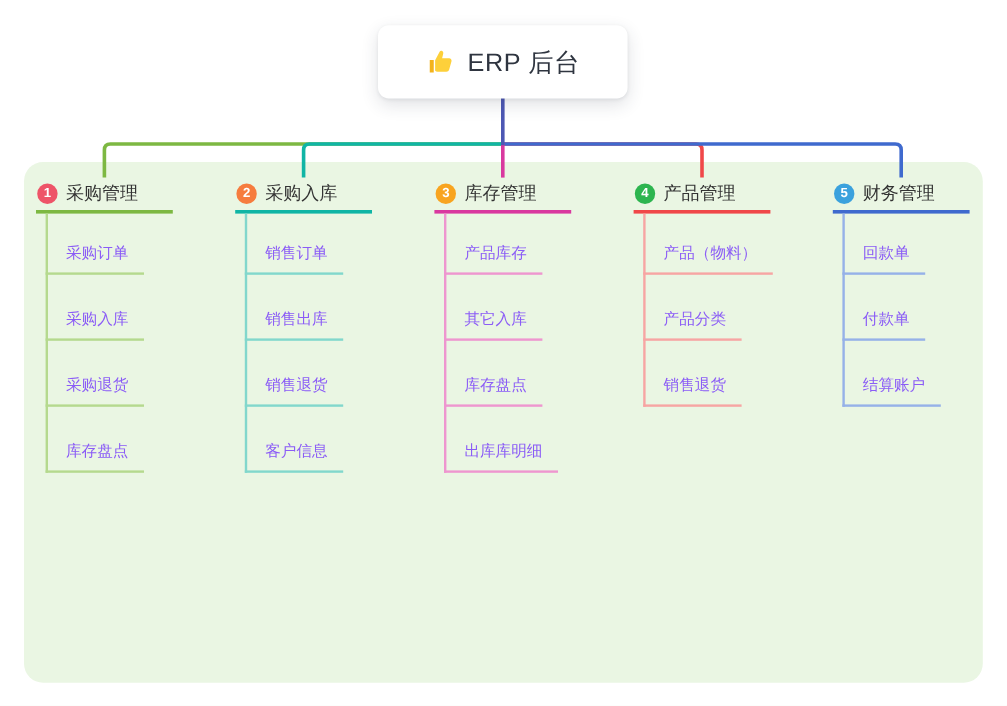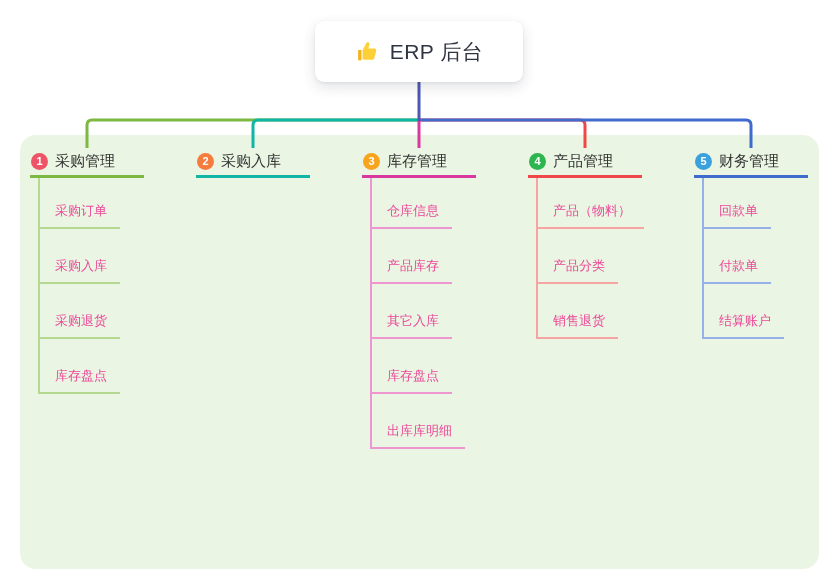--- a/index.html
+++ b/index.html
@@ -40,21 +40,21 @@
   .branch-label { font-size:15px; font-weight:400; color:#333333; white-space:nowrap; }
 
   .children { position:relative; margin-left:8px; }
   .children::before {
     content:""; position:absolute; left:0; top:0; bottom:0; width:2px;
     background:var(--light);
   }
   .child {
     width:max-content; height:55px; display:flex; align-items:flex-end;
     padding:16px 13px 7px 17px; border-bottom:2px solid var(--light);
-    font-size:13px; color:#ec4899; white-space:nowrap; cursor:default;
+    font-size:13px; color:#8b5cf6; white-space:nowrap; cursor:default;
   }
   .child:first-child { height:51px; }
 </style>
 </head>
 <body>
 
 <div class="canvas">
 
   <div class="panel" style="background-color: rgb(234, 246, 227);"></div>
 
@@ -88,29 +88,34 @@
       <div class="child">采购退货</div>
       <div class="child">库存盘点</div>
     </div>
   </div>
 
   <div class="branch" style="left: 196px; --main: #10b5a5; --light: #82d7cc; --badge: #f67c3e;">
     <div class="branch-header">
       <span class="badge">2</span>
       <span class="branch-label">采购入库</span>
     </div>
+    <div class="children">
+      <div class="child">销售订单</div>
+      <div class="child">销售出库</div>
+      <div class="child">销售退货</div>
+      <div class="child">客户信息</div>
+    </div>
   </div>
 
   <div class="branch" style="left: 362px; --main: #d9399f; --light: #ee96cf; --badge: #f8a41f;">
     <div class="branch-header">
       <span class="badge">3</span>
       <span class="branch-label">库存管理</span>
     </div>
     <div class="children">
-      <div class="child">仓库信息</div>
       <div class="child">产品库存</div>
       <div class="child">其它入库</div>
       <div class="child">库存盘点</div>
       <div class="child">出库库明细</div>
     </div>
   </div>
 
   <div class="branch" style="left: 528px; --main: #f04849; --light: #f7a5a3; --badge: #2db54f;">
     <div class="branch-header">
       <span class="badge">4</span>

